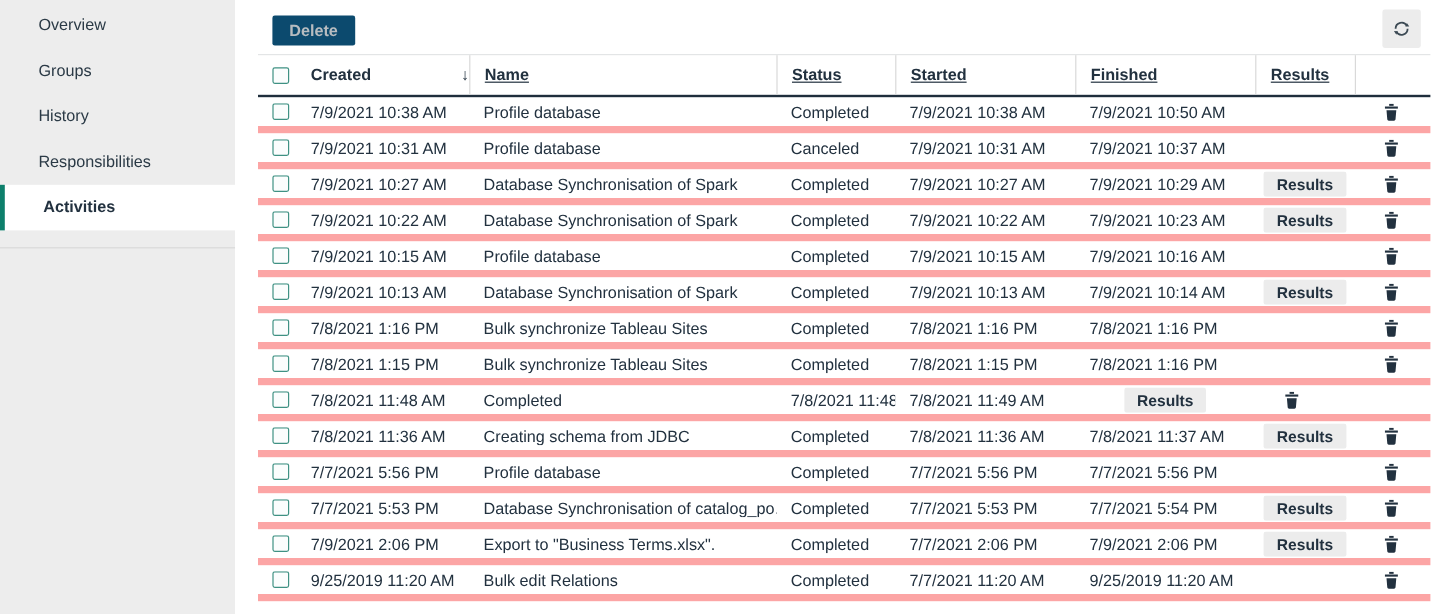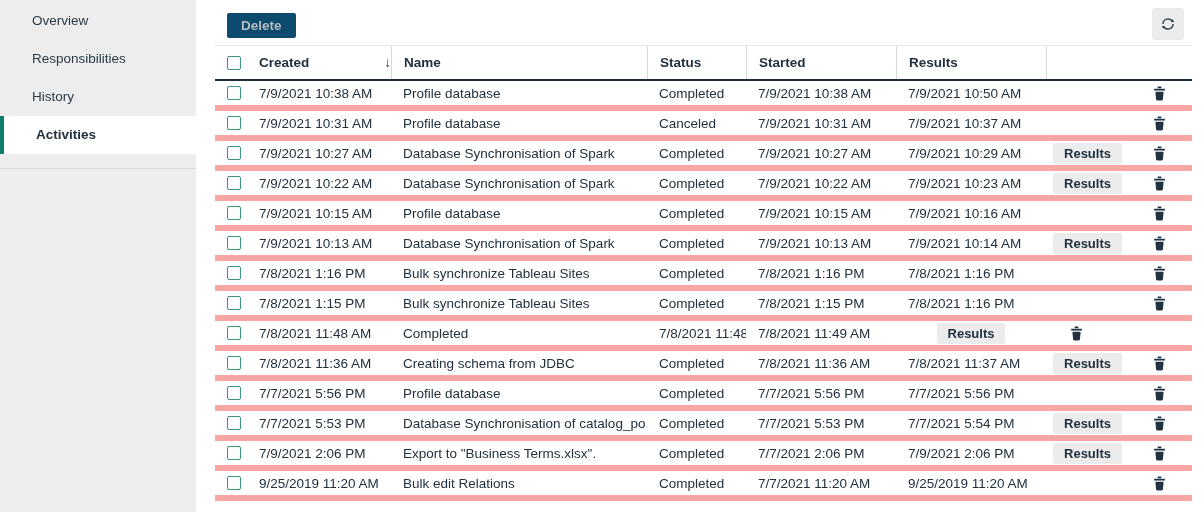--- a/index.html
+++ b/index.html
@@ -66,21 +66,21 @@
     grid-template-columns: 36px 140px 256px 99px 150px 150px 83px 63px;
     align-items: center;
   }
   .thead {
     height: 36px;
     font-weight: bold;
     border-top: 1px solid #e3e5e6;
     border-bottom: 2px solid #1f2e3c;
   }
   .thead .hcell { height: 100%; display: flex; align-items: center; }
-  .thead .sep { border-left: 1px solid #d9d9d9; }
+  .thead .sep { border-left: 1px solid #d9d9d9; text-decoration: underline; }
   .trow { height: 30px; border-bottom: 6px solid #fca5a5; }
   .cell { padding-left: 12px; white-space: nowrap; overflow: hidden; }
   .c-created { padding-left: 8px; justify-content: space-between; }
   .c-check { display: flex; align-items: center; padding-left: 12px; }
   .c-results { display: flex; justify-content: center; padding-left: 0; }
   .c-actions { padding-left: 24px; display: flex; align-items: center; }
 
   .checkbox {
     width: 14px; height: 14px;
     border: 1.5px solid #3f9183;
@@ -100,22 +100,23 @@
   }
   .trash { display: inline-flex; cursor: pointer; }
 </style>
 </head>
 <body>
 
 <div class="app">
 
   <nav class="sidebar">
       <div class="sidebar-item">Overview</div>
+      <div class="sidebar-item">Groups</div>
+      <div class="sidebar-item">History</div>
       <div class="sidebar-item">Responsibilities</div>
-      <div class="sidebar-item">History</div>
       <div class="sidebar-item active">Activities</div>
       <hr class="sidebar-divider">
     </nav>
 
   <div class="main">
 
     <div class="toolbar">
       <button class="delete-btn" disabled="">Delete</button>
       <button class="refresh-btn">
         <span>
@@ -136,20 +137,21 @@
         <div class="hcell c-check">
           <span class="checkbox"></span>
         </div>
         <div class="hcell c-created">
           <span>Created</span>
           <span class="sort-arrow">↓</span>
         </div>
         <div class="hcell sep cell">Name</div>
         <div class="hcell sep cell">Status</div>
         <div class="hcell sep cell">Started</div>
+        <div class="hcell sep cell">Finished</div>
         <div class="hcell sep cell">Results</div>
         <div class="hcell sep"></div>
       </div>
       <div id="tbody">
           <div class="trow">
             <div class="cell c-check">
               <span class="checkbox"></span>
             </div>
             <div class="cell c-created">7/9/2021 10:38 AM</div>
             <div class="cell">Profile database</div>

